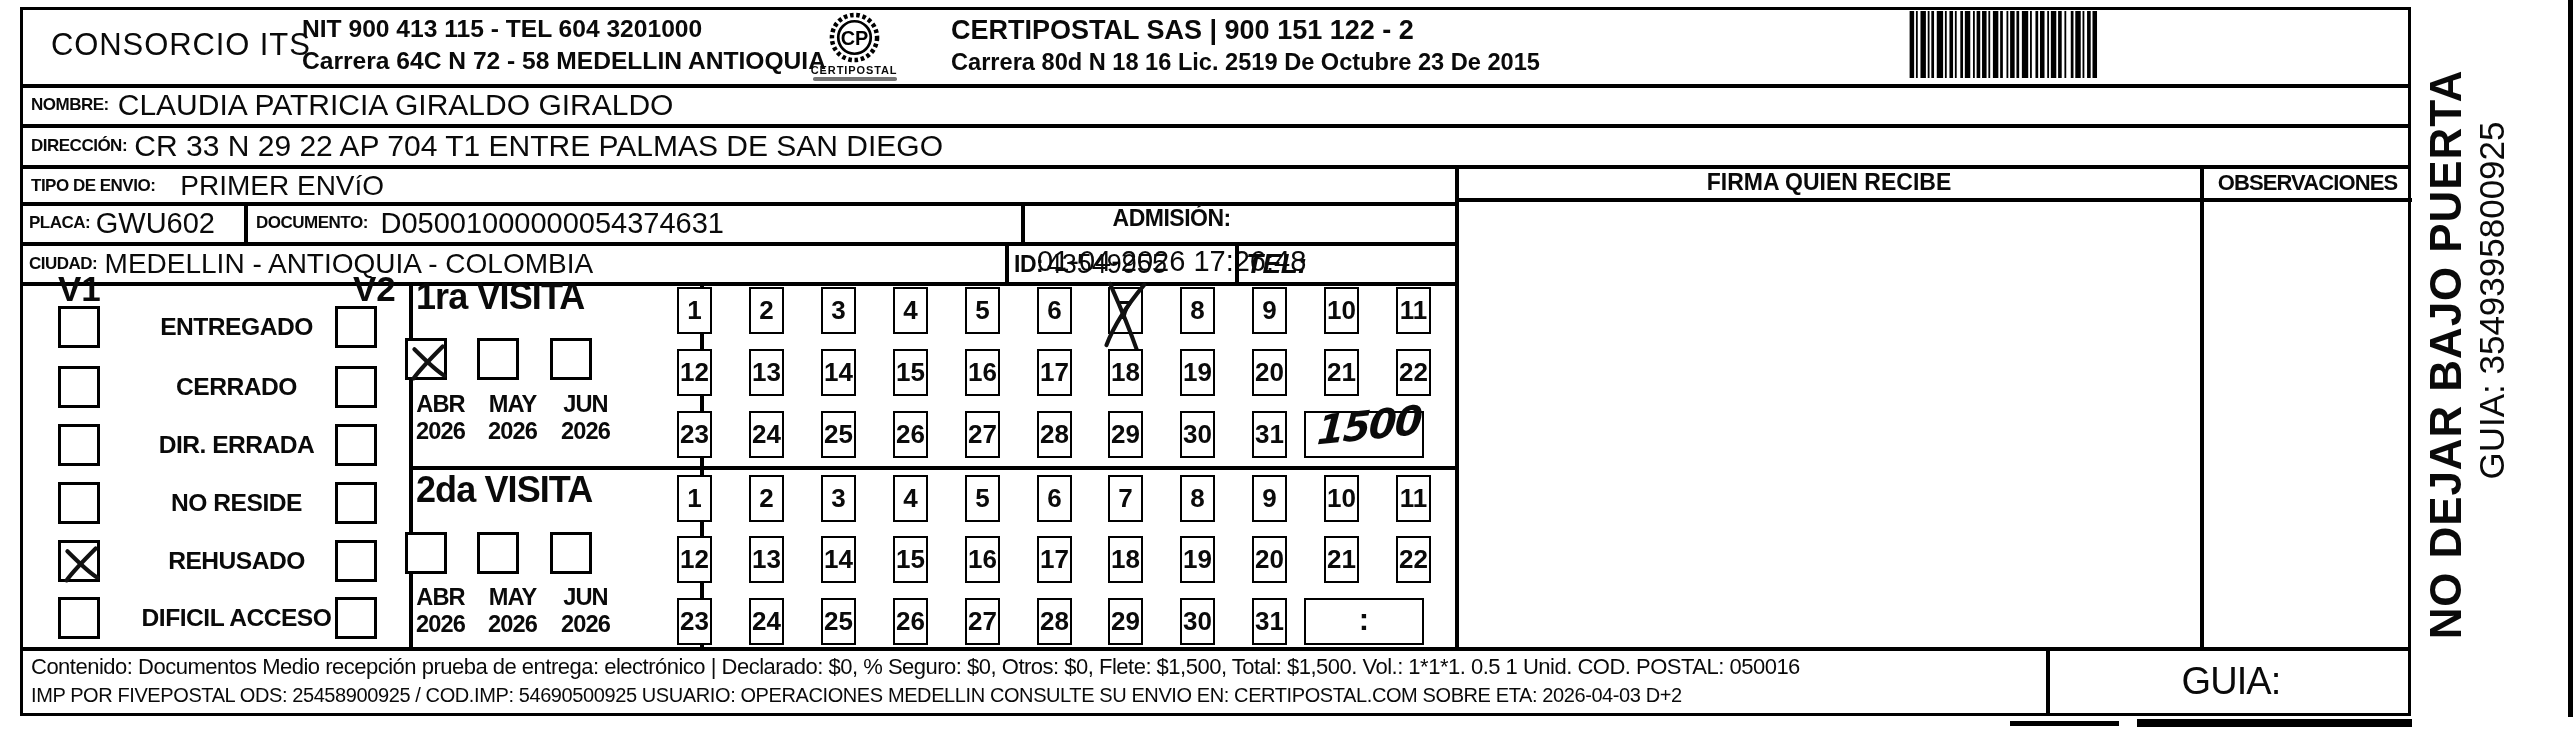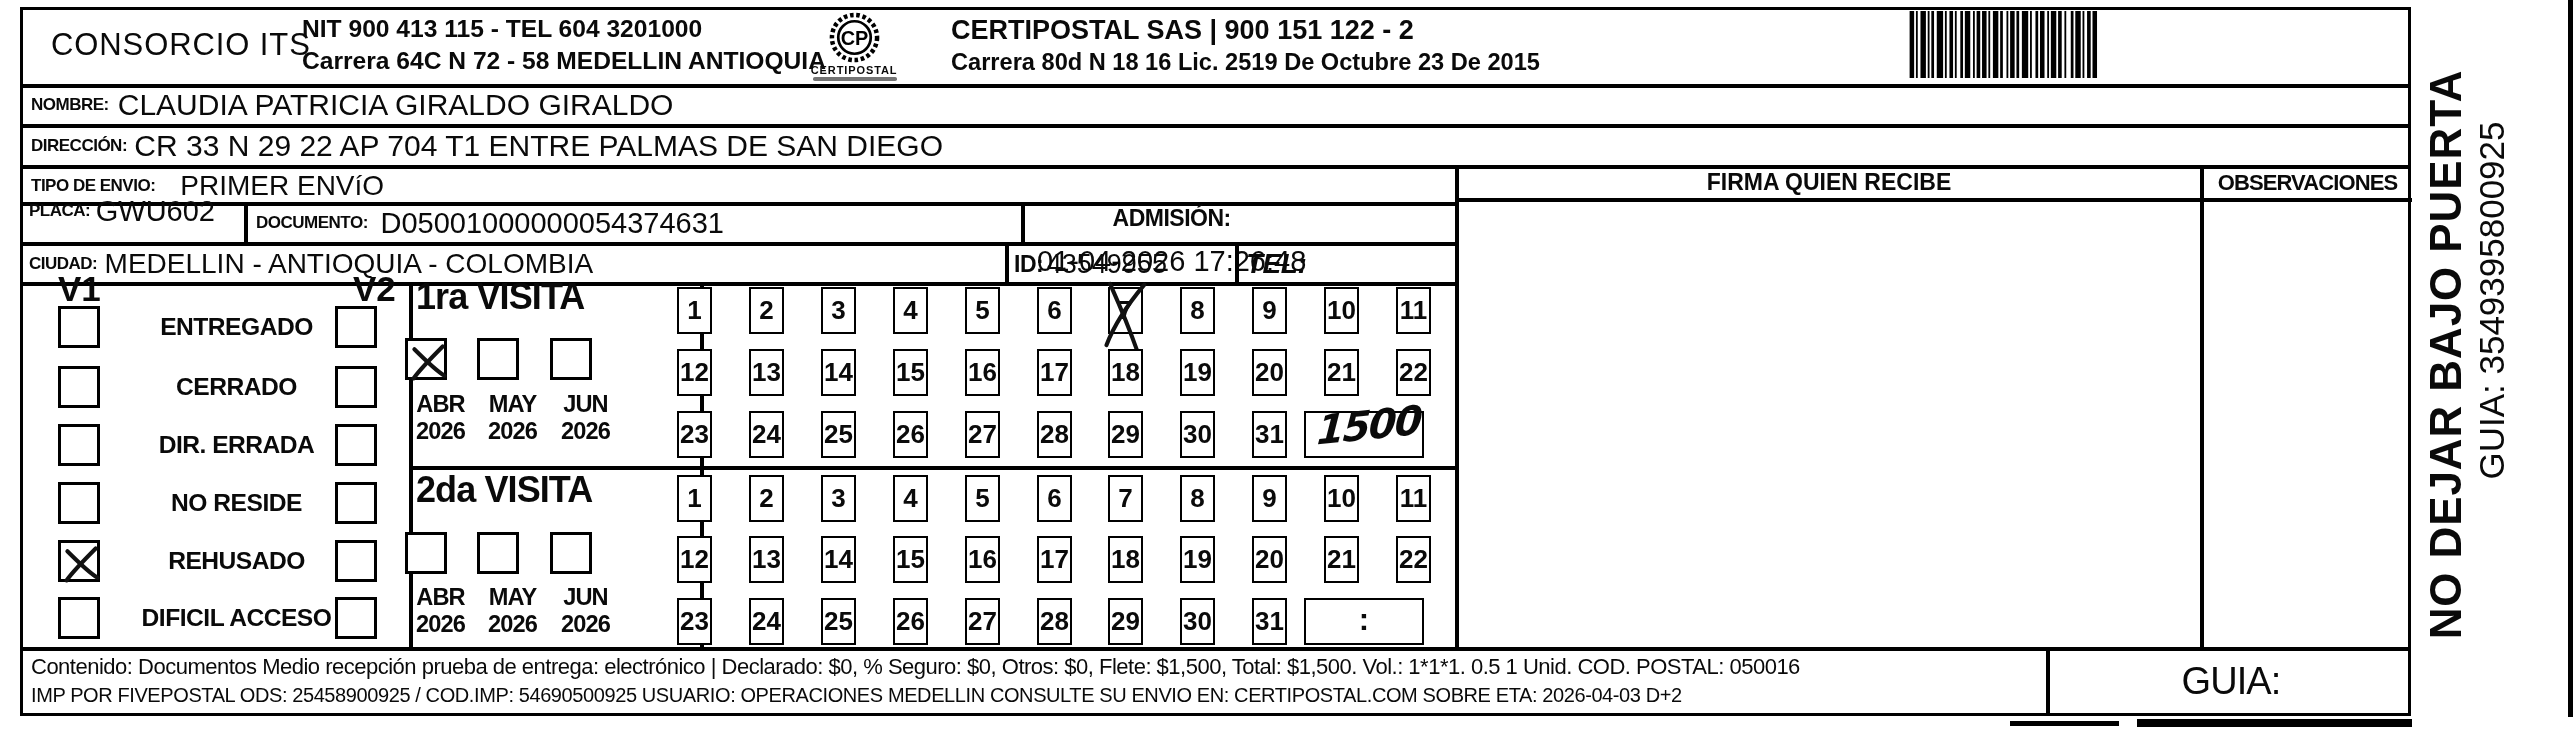--- a/index.html
+++ b/index.html
@@ -98,21 +98,21 @@
     <span class="val" style="font-size:30px;">CR 33 N 29 22 AP 704 T1 ENTRE PALMAS DE SAN DIEGO</span>
   </div>
 
   <div class="hline" style="left:20px;top:165px;width:2391px;height:3.6px;"></div>
   <div class="abs" style="left:31px;top:169px;height:33px;display:flex;align-items:center;gap:9px;">
     <span class="lblsm">TIPO DE ENVIO:</span>
     <span class="val" style="font-size:28px;margin-left:16px;">PRIMER ENVíO</span>
   </div>
 
   <div class="hline" style="left:20px;top:202px;width:1438px;height:3.6px;"></div>
-  <div class="abs" style="left:29px;top:193px;height:36px;display:flex;align-items:center;gap:5.5px;">
+  <div class="abs" style="left:29px;top:205px;height:36px;display:flex;align-items:center;gap:5.5px;">
     <span class="lblsm">PLACA:</span>
     <span class="val">GWU602</span>
   </div>
   <div class="vline" style="left:244px;top:202px;width:3.6px;height:40px;"></div>
   <div class="abs" style="left:256px;top:205px;height:36px;display:flex;align-items:center;gap:12.7px;">
     <span class="lblsm">DOCUMENTO:</span>
     <span class="val">D05001000000054374631</span>
   </div>
   <div class="vline" style="left:1021px;top:202px;width:3.6px;height:40px;"></div>
   <div class="abs" style="left:1037px;top:205px;height:36px;display:flex;align-items:center;gap:12.7px;flex-direction:column;">

